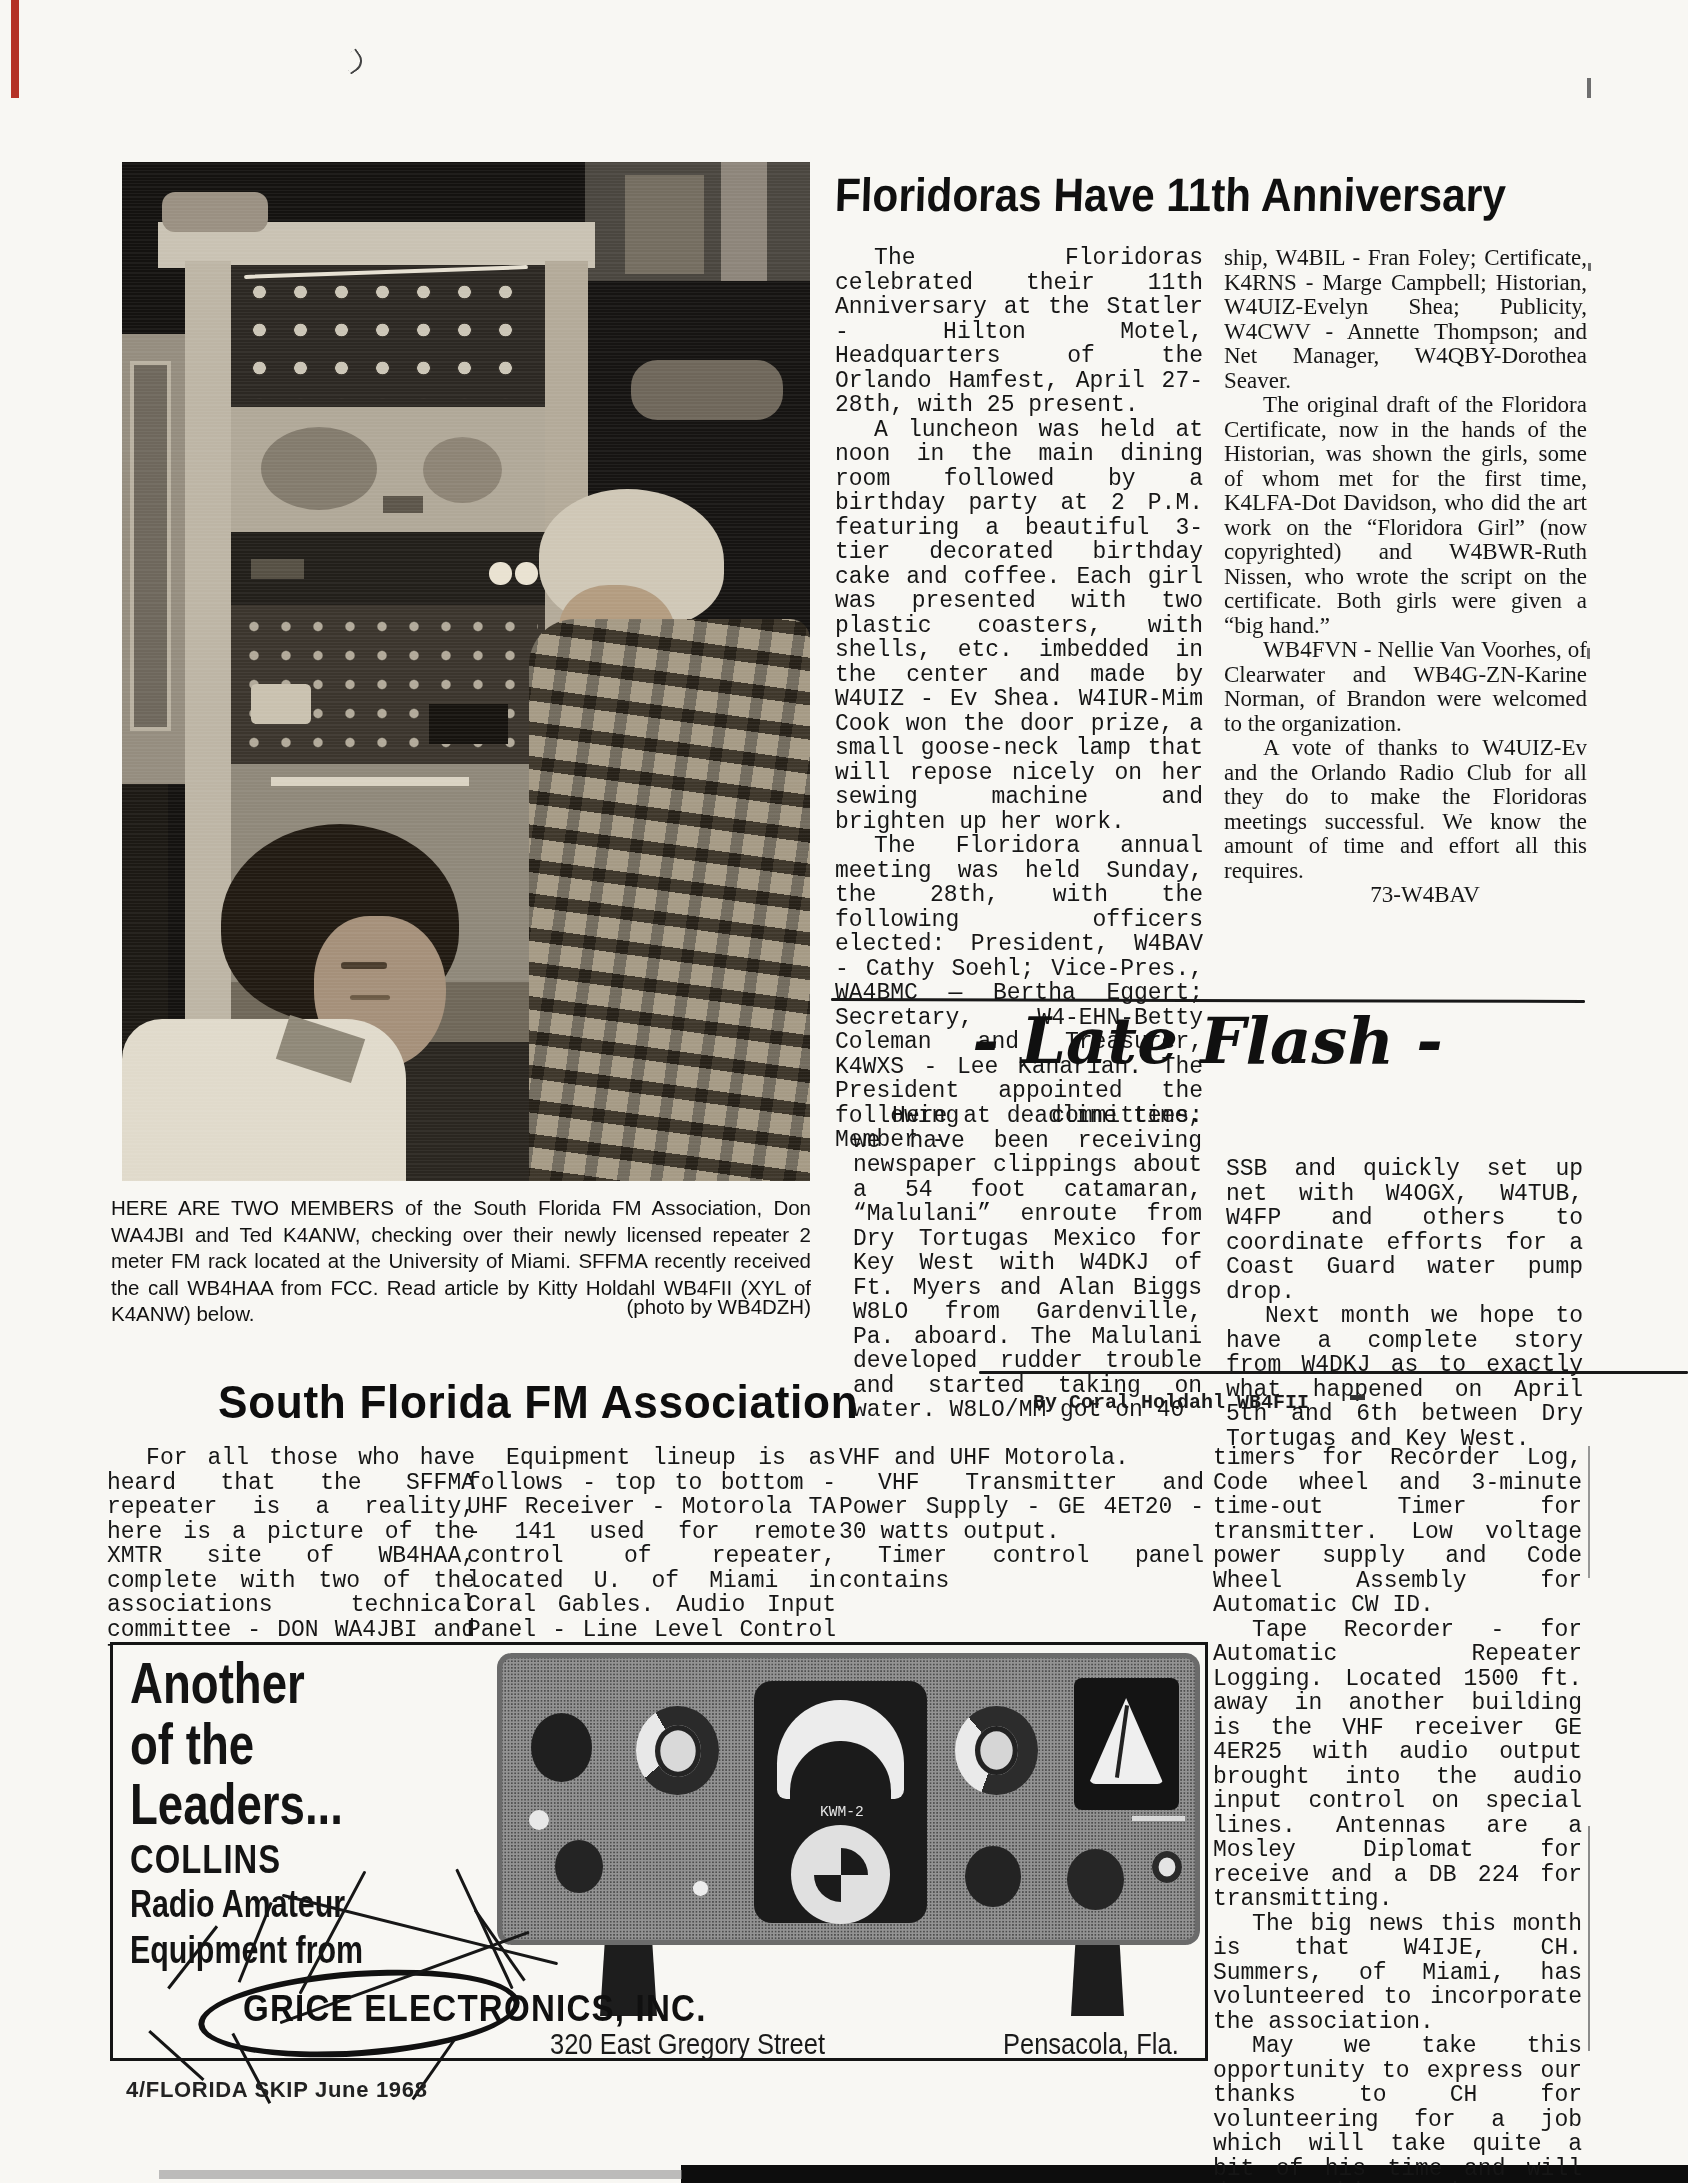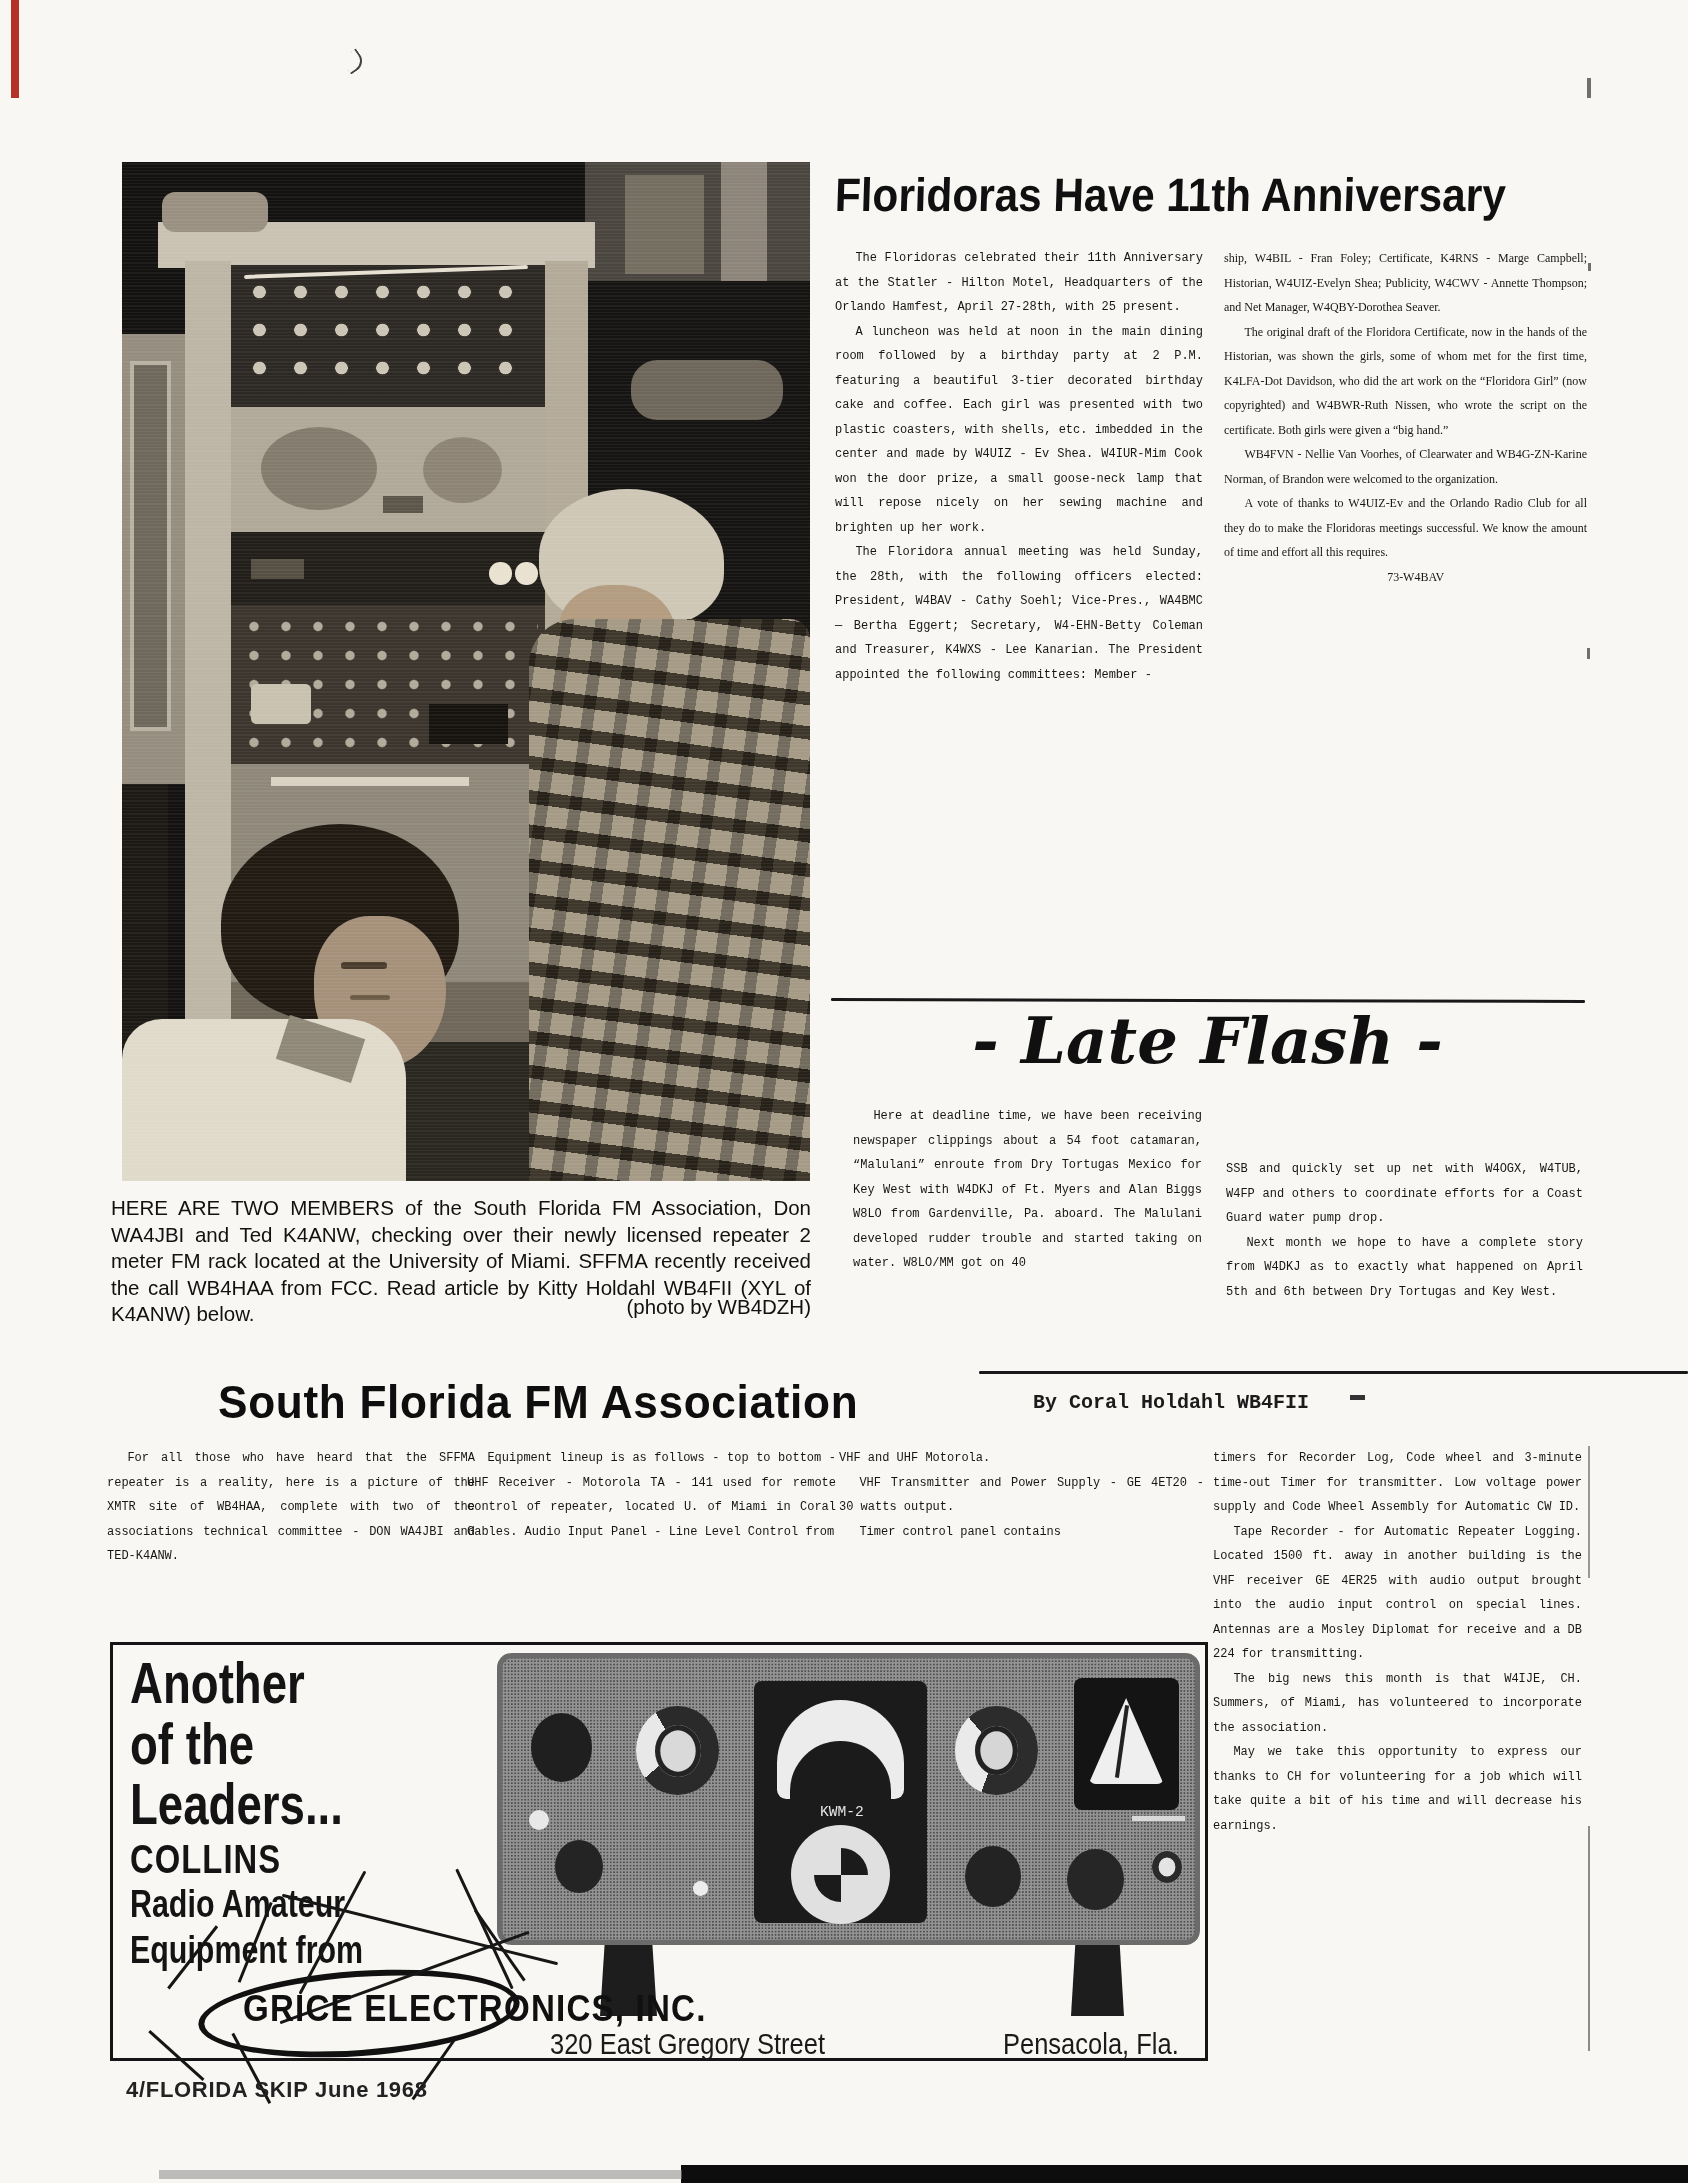--- a/index.html
+++ b/index.html
@@ -1,20 +1,20 @@
 <!DOCTYPE html>
 <html style="font-size:10.6px"><head>
 <meta charset="utf-8">
 <style>
   html,body{margin:0;padding:0;background:#e8e6e0;}
   .page{position:relative;width:1688px;height:2183px;background:#f8f7f3;overflow:hidden;
         font-family:"Liberation Sans",sans-serif;color:#1b1b1b;}
 
   
-  .mono{font-family:"Liberation Mono",monospace;font-size:12px;line-height:24.5px;
+  .mono{font-family:"Liberation Mono",monospace;font-size:23px;line-height:24.5px;
         text-align:justify;color:#161616;}
   .mono p{margin:0;text-indent:1.7em;}
   .mono p.cont{text-indent:0;}
   .abs{position:absolute;}
 
   .headline-flo{font-weight:bold;font-size:47px;letter-spacing:0px;white-space:nowrap;
         transform:scaleX(0.90) skewX(-2deg);transform-origin:left;color:#101010;}
   .headline-lf{font-family:"DejaVu Serif",serif;font-style:italic;font-weight:bold;
         font-size:64px;color:#101010;white-space:nowrap;}
   .headline-sf{font-weight:bold;font-size:46px;letter-spacing:0.7px;white-space:nowrap;
@@ -199,21 +199,21 @@
     <div class="ad-big ad-l3">Leaders...</div>
     <div class="ad-big ad-brand">COLLINS</div>
     <div class="ad-big ad-l4">Radio Amateur</div>
     <div class="ad-big ad-l5">Equipment from</div>
 
     <div class="radio">
       <div class="knob" style="left:34px;top:60px;width:61px;height:69px;background:#1f1f1f;"></div>
       <div class="knob" style="left:139px;top:53px;width:83px;height:89px;background:conic-gradient(from 230deg,#e8e8e8 0 100deg,#2a2a2a 100deg 360deg);">
         <div style="position:absolute;inset:18.5px;background:#d9d9d9;border-radius:50%;box-shadow:inset 0 0 0 5.3px #242424;"></div>
       </div>
-      <div style="position:absolute;left:257px;top:28px;width:173px;height:242px;background:#1b1b1b;border-radius:8px;">
+      <div style="position:absolute;left:257px;top:28px;width:173px;height:242px;background:#1b1b1b;border-radius:18px;">
         <div style="position:absolute;left:23px;top:18.5px;width:127px;height:99px;background:#ececec;border-radius:64px 64px 9.3px 9.3px;"></div>
         <div style="position:absolute;left:36px;top:60px;width:101px;height:58px;background:#1b1b1b;border-radius:50px 50px 0 0;"></div>
         <div style="position:absolute;left:56px;top:123px;width:64px;height:17px;color:#e6e6e6;font-size:14.6px;text-align:center;font-family:'Liberation Mono',monospace;">KWM-2</div>
         <div style="position:absolute;left:37px;top:144px;width:99px;height:99px;background:#e0e0e0;border-radius:50%;">
           <div style="position:absolute;left:22.5px;top:22.5px;width:54px;height:54px;background:conic-gradient(#1b1b1b 0 90deg,#e0e0e0 90deg 180deg,#1b1b1b 180deg 270deg,#e0e0e0 270deg 360deg);border-radius:50%;"></div>
         </div>
       </div>
       <div class="knob" style="left:458px;top:53px;width:83px;height:89px;background:conic-gradient(from 200deg,#eaeaea 0 120deg,#2c2c2c 120deg 360deg);">
         <div style="position:absolute;inset:20px;background:#d6d6d6;border-radius:50%;box-shadow:inset 0 0 0 5.3px #222;"></div>
       </div>

